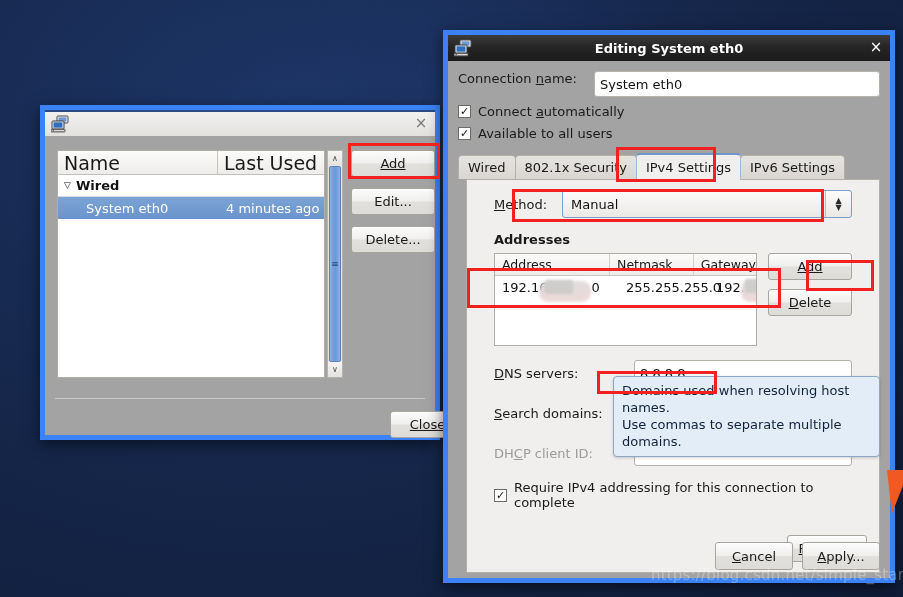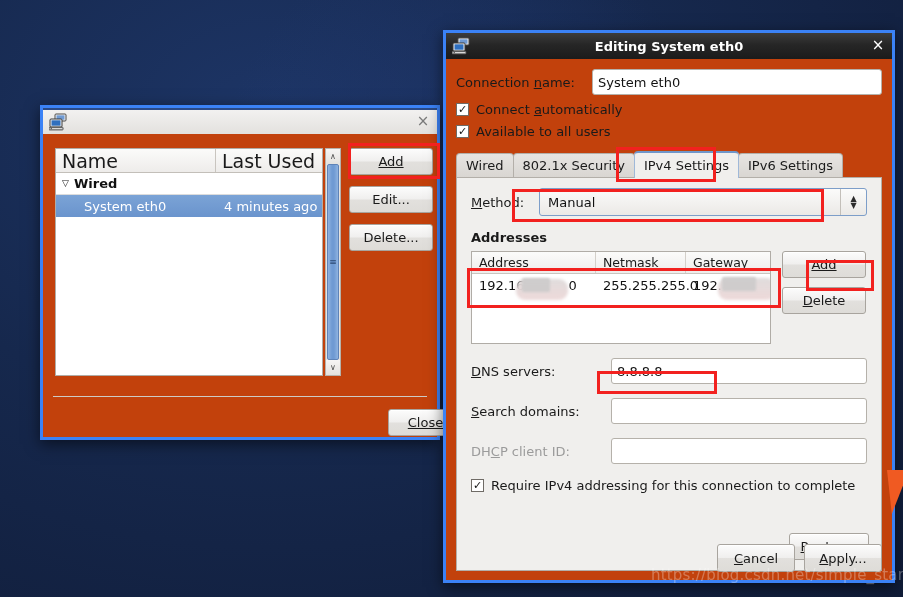--- a/index.html
+++ b/index.html
@@ -13,22 +13,22 @@
     background:
       radial-gradient(circle at 74% 52%, rgba(40,70,130,0.55) 0%, rgba(40,70,130,0.0) 32%),
       radial-gradient(circle at 52% 30%, rgba(35,60,120,0.45) 0%, rgba(35,60,120,0.0) 40%),
       radial-gradient(ellipse at 30% 20%, #1d3566 0%, #16284d 45%, #101c38 100%),
       #121d38;
   }
 
   
   .win {
     position: absolute;
-    background: #c2410c;
-    border: 3px solid #3b82f6;
+    background: #a3a3a3;
+    border: 5px solid #3b82f6;
     box-shadow: 0 4px 14px rgba(0,0,0,0.55);
   }
   .titlebar {
     height: 26px;
     display: flex; align-items: center;
     padding: 0 6px;
     font-size: 13px; font-weight: bold;
     position: relative;
   }
   .titlebar.active {
@@ -155,21 +155,21 @@
   .side-btns { position: absolute; left: 306px; top: 14px; width: 84px; }
   .side-btns .btn { width: 84px; height: 27px; margin-bottom: 11px; }
 
   .hr { position: absolute; left: 10px; right: 10px; top: 262px; height: 1px; background: #cdcac5; }
   #btn-close { position: absolute; left: 345px; top: 275px; width: 75px; height: 27px; text-align: right; }
 
   
   #editwin { left: 443px; top: 30px; width: 452px; height: 553px; }
   #editwin .inner { position: absolute; inset: 26px 0 0 0; padding: 8px 10px 0 10px; }
 
-  .row { display: flex; align-items: center; }
+  .row { display: flex; align-items: flex-start; }
   #conn-name-row { margin-top: 2px; }
   #conn-name-row .label { width: 136px; }
   #conn-name-field { flex: 1; height: 26px; }
 
   .chk-row { display: flex; align-items: center; gap: 7px; margin-top: 7px; }
 
   .tabbar { display: flex; align-items: flex-end; margin-top: 12px; height: 26px; position: relative; z-index: 2; }
   .tab {
     font-size: 13px; color: #1a1a1a;
     padding: 4px 9px 5px 9px;
@@ -186,23 +186,24 @@
     background: #f0efed;
     border-color: #9fb8d8;
     border-top: 2px solid #6f96c9;
     height: 27px;
     margin-bottom: -1px;
     position: relative; z-index: 3;
   }
   .tabpanel {
     border: 1px solid #b3afa9;
     background: #f0efed;
-    padding: 10px 14px;
+    padding: 10px 27px;
     height: 394px;
     position: relative;
+    margin-left: 8px;
   }
 
   #method-row { display: flex; align-items: center; }
   #method-row .label { width: 68px; }
   .combo {
     flex: 1; height: 28px;
     display: flex; align-items: stretch;
     border: 1px solid #7d9ec9;
     border-radius: 3px;
     background: linear-gradient(to bottom, #fbfbfa 0%, #ebe9e6 100%);
@@ -453,20 +454,24 @@
         </div>
       </div>
 
       <div id="dhcp-row">
         <span class="label dim">DH<span class="u">C</span>P client ID:</span>
         <div class="field" id="dhcp-field">
           <span></span>
         </div>
       </div>
 
+      <div class="tooltip" style="left:146px; top:196px; width:267px;">
+        <div>Domains used when resolving host names.</div>
+        <div>Use commas to separate multiple domains.</div>
+      </div>
 
       <div id="require-row">
         <span class="checkbox">✓</span>
         <span class="label">Require IPv4 addressing for this connection to complete</span>
       </div>
 
       <div class="btn" id="routes-btn">
           <span><span class="u">R</span>outes...</span>
         </div>
     </div>

